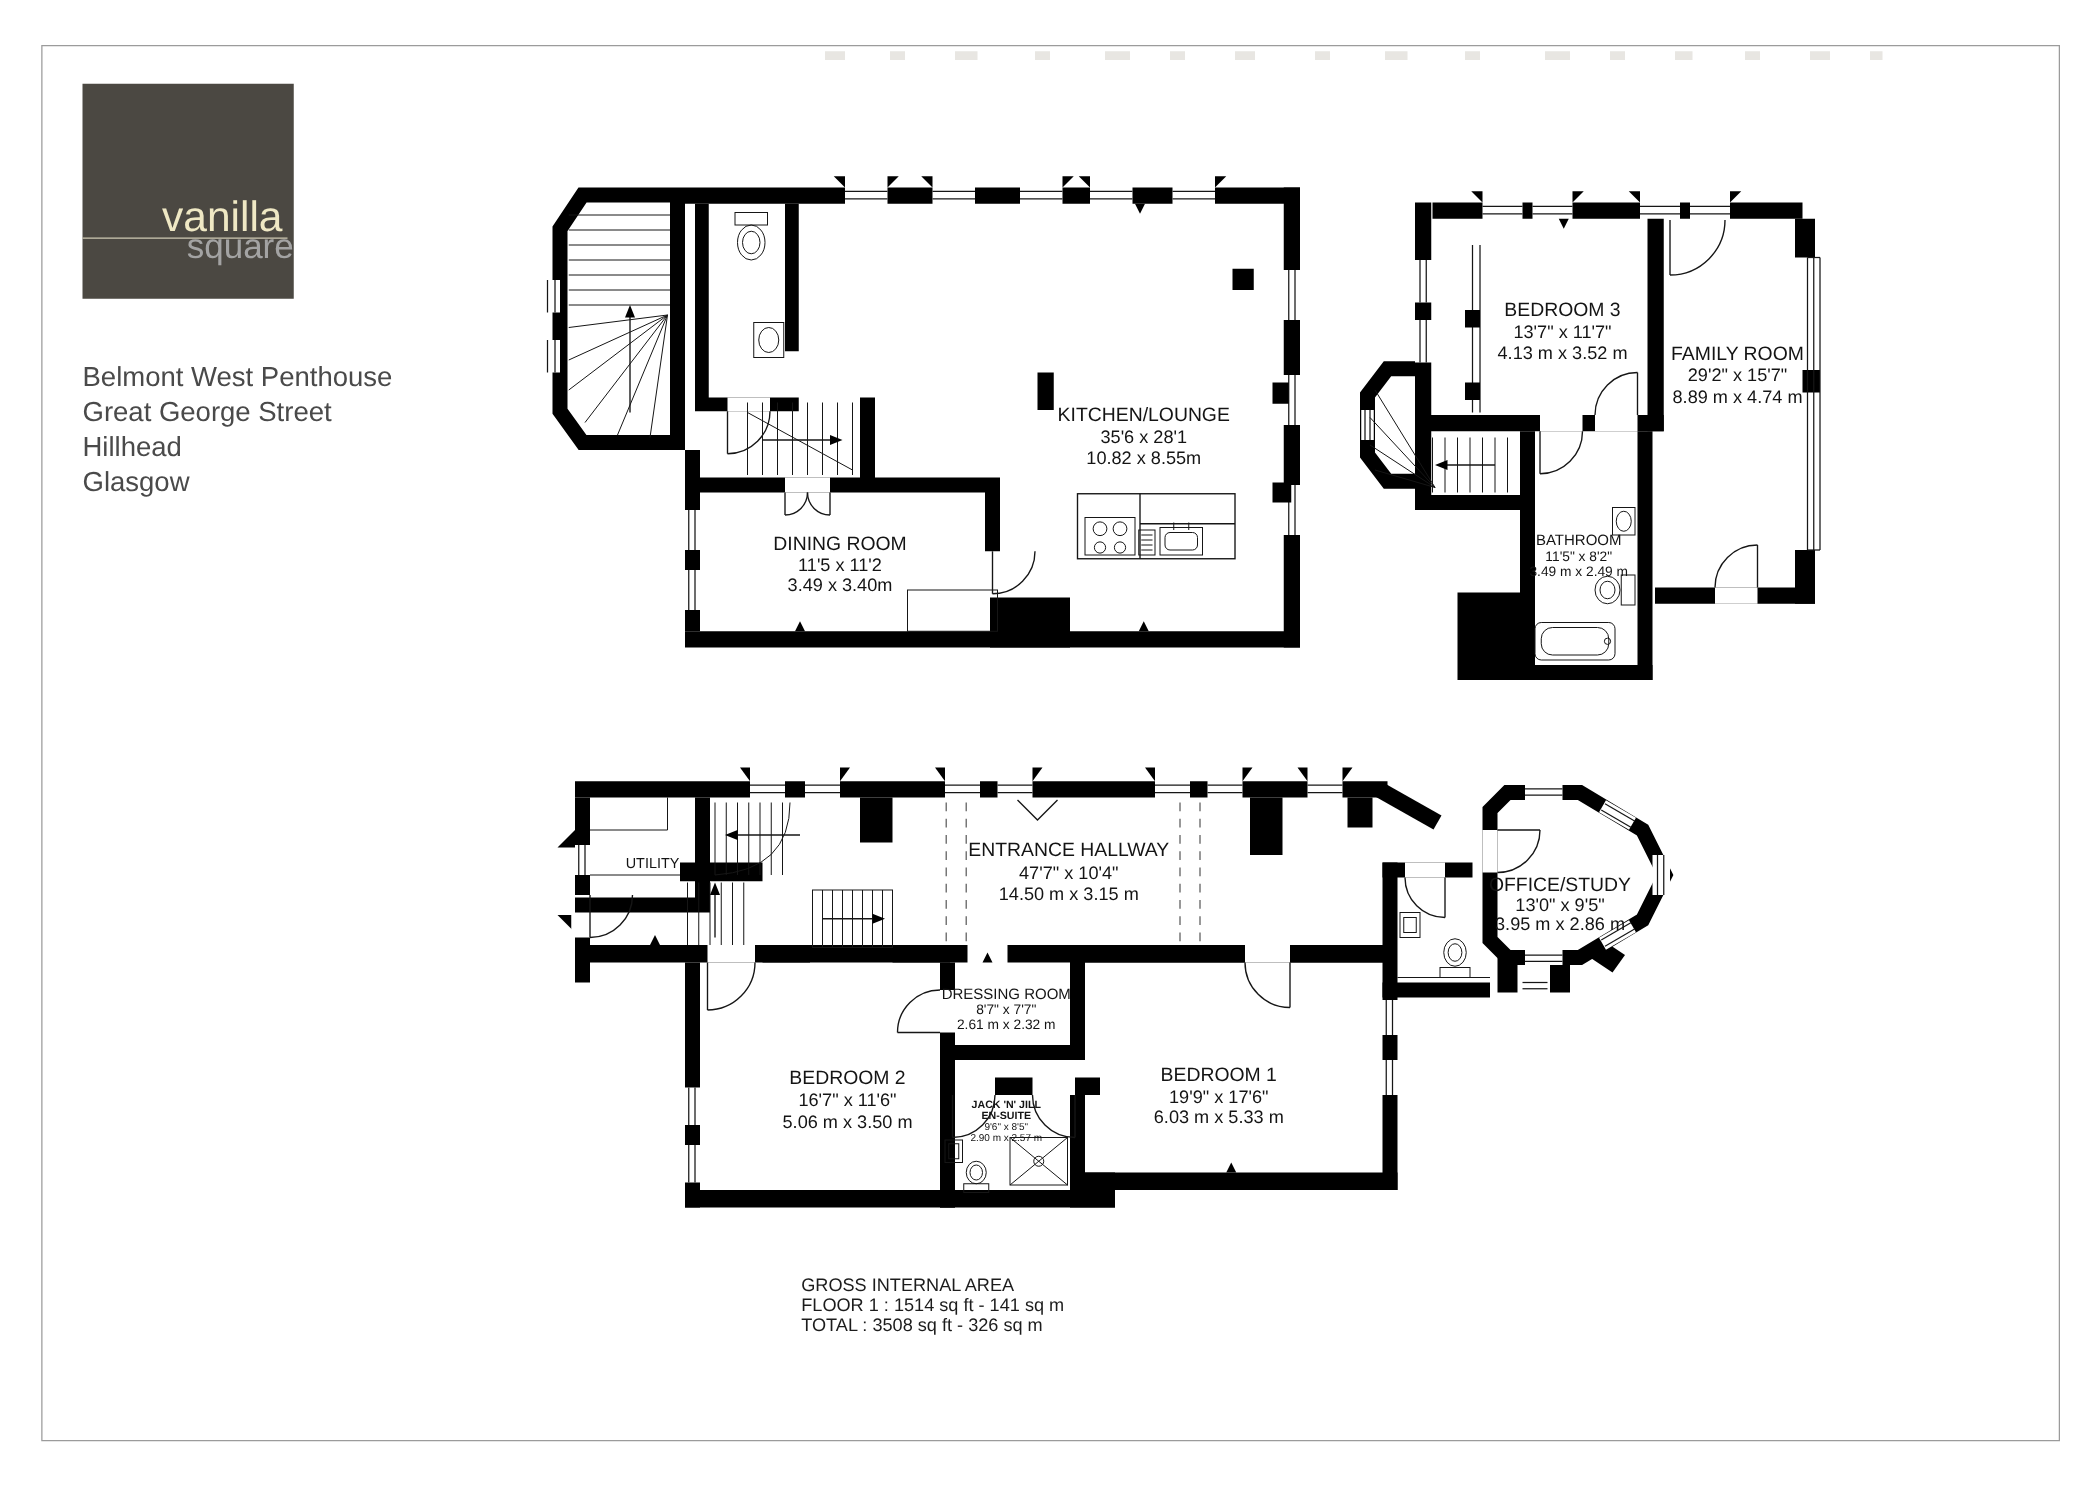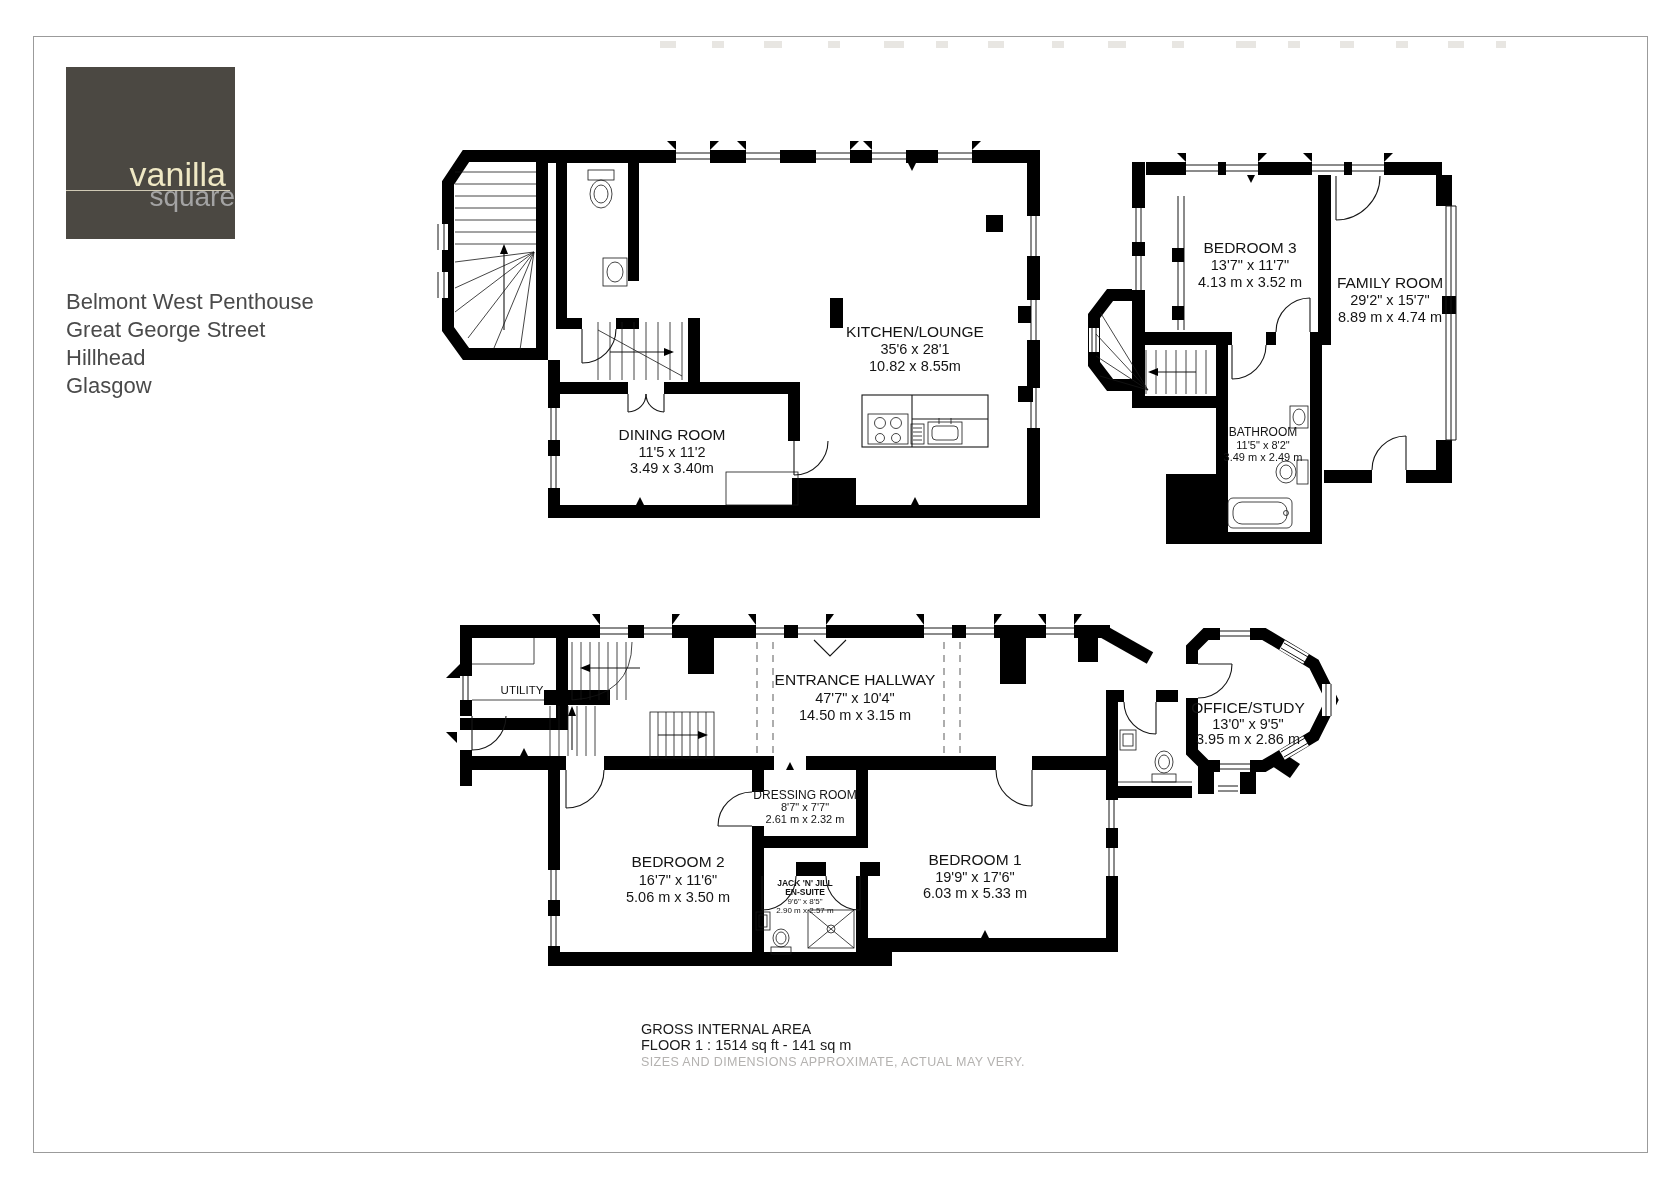--- a/index.html
+++ b/index.html
@@ -622,14 +622,14 @@
       <text class="rn-x" x="805" y="895">EN-SUITE</text>
       <text class="rd-x" x="805" y="904">9'6" x 8'5"</text>
       <text class="rd-x" x="805" y="913">2.90 m x 2.57 m</text>
     </g>
   </g>
 </svg>
 
 <div class="summary">
   <div>GROSS INTERNAL AREA</div>
   <div>FLOOR 1 : 1514 sq ft - 141 sq m</div>
-  <div class="disclaimer">SIZES AND DIMENSIONS APPROXIMATE, ACTUAL MAY VERY.</div>
+  <div>TOTAL : 3508 sq ft - 326 sq m</div>
 </div>
 
 </body></html>

